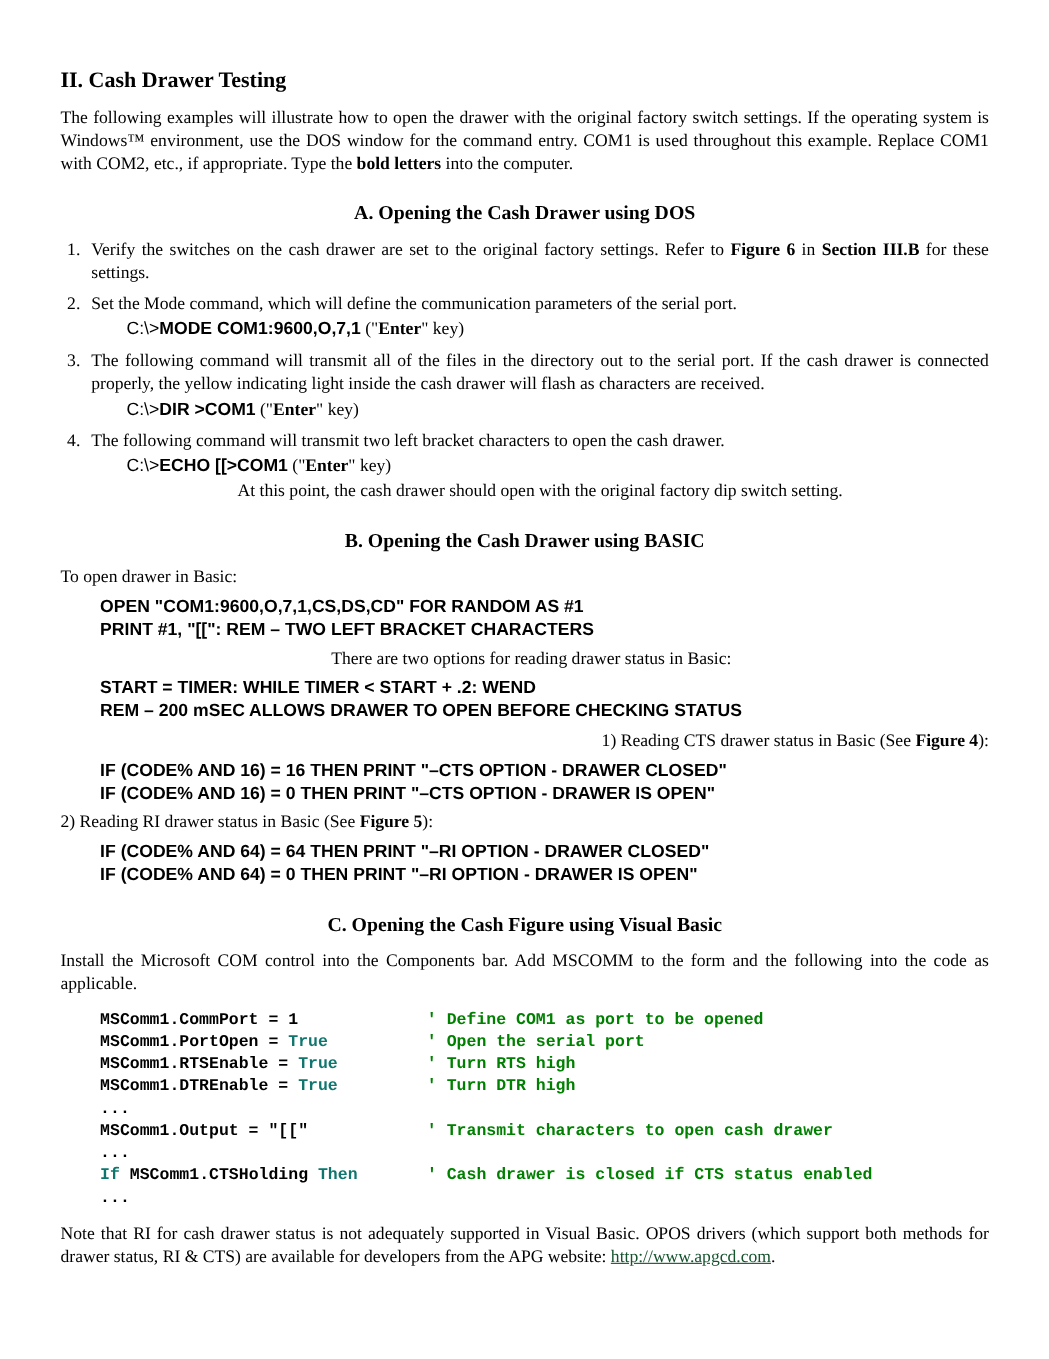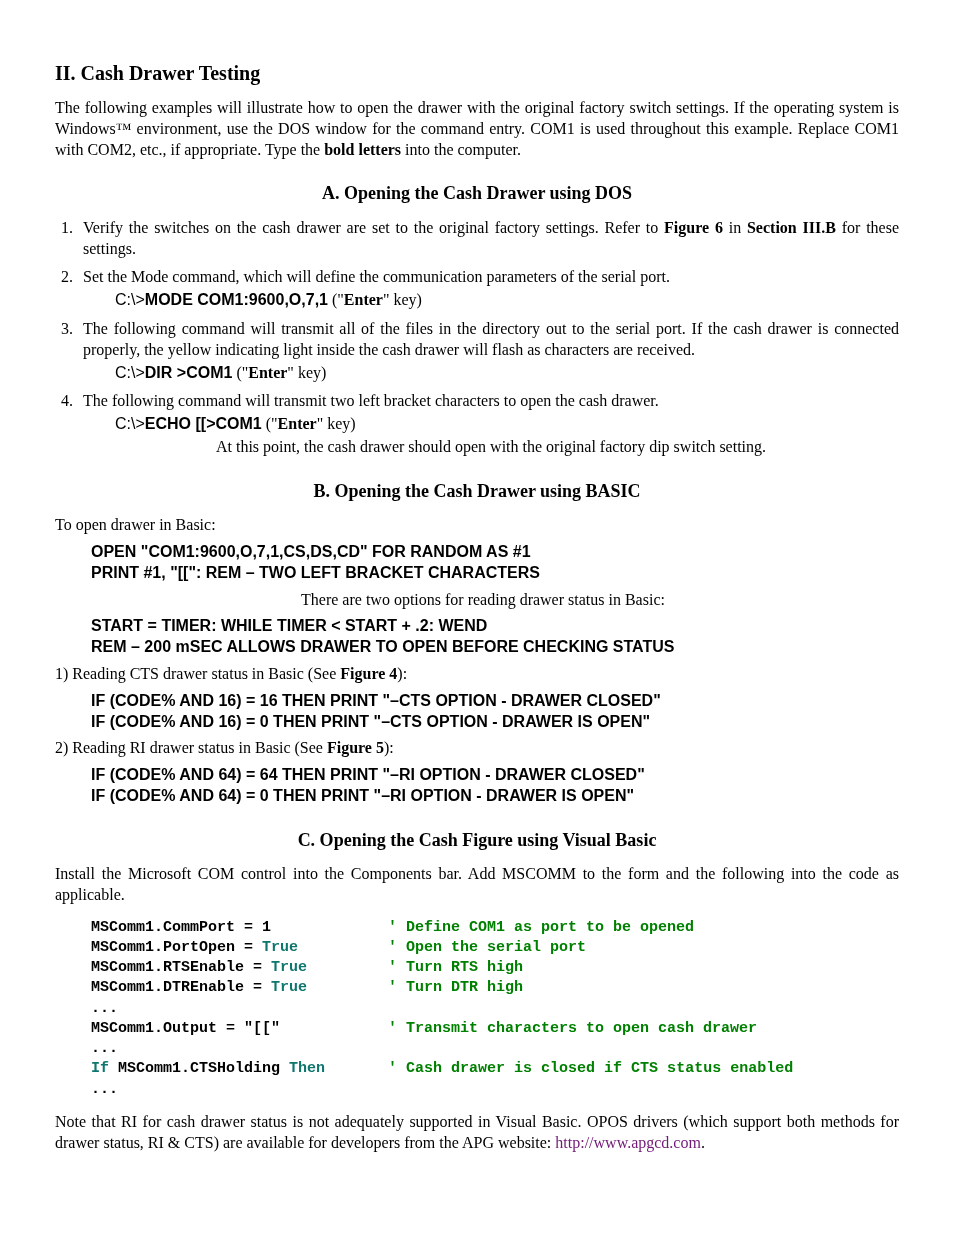--- a/index.html
+++ b/index.html
@@ -54,21 +54,21 @@
     font-weight: bold;
     font-size: 15px;
     margin-left: 36px;
     white-space: pre;
     line-height: 1.35;
     margin-top: 12px;
     margin-bottom: 12px;
   }
   .code-vb .kw { color: #0f766e; }
   .code-vb .cm { color: #008000; }
-  a.link { color: #701a75; }
+  a.link { color: #14532d; text-decoration: underline; }
 </style>
 </head>
 <body>
 
 <h2>II.  Cash Drawer Testing</h2>
 
 <p>
   <span>The following examples will illustrate how to open the drawer with the original factory switch settings.  If the operating system is Windows™ environment, use the DOS window for the command entry.  COM1 is used throughout this example.  Replace COM1 with COM2, etc., if appropriate.  Type the </span><span class="bold">bold letters</span><span> into the computer.</span>
 </p>
 
@@ -106,21 +106,21 @@
   <div>OPEN "COM1:9600,O,7,1,CS,DS,CD" FOR RANDOM AS #1</div>
   <div>PRINT #1, "[[": REM – TWO LEFT BRACKET CHARACTERS</div>
 </div>
 
 <p style="text-align:center;margin-left:12px;">There are two options for reading drawer status in Basic:</p>
 <div class="indent-block arial bold">
   <div>START = TIMER: WHILE TIMER &lt; START + .2: WEND</div>
   <div>REM – 200 mSEC ALLOWS DRAWER TO OPEN BEFORE CHECKING STATUS</div>
 </div>
 
-<p style="text-align:left;">
+<p style="text-align:right;">
   <span>1) Reading CTS drawer status in Basic (See </span><span class="bold">Figure 4</span><span>):</span>
 </p>
 <div class="indent-block arial bold">
   <div>IF (CODE% AND 16) = 16 THEN PRINT "–CTS OPTION - DRAWER CLOSED"</div>
   <div>IF (CODE% AND 16) = 0 THEN PRINT "–CTS OPTION - DRAWER IS OPEN"</div>
 </div>
 
 <p style="text-align:left;">
   <span>2) Reading RI drawer status in Basic (See </span><span class="bold">Figure 5</span><span>):</span>
 </p>

